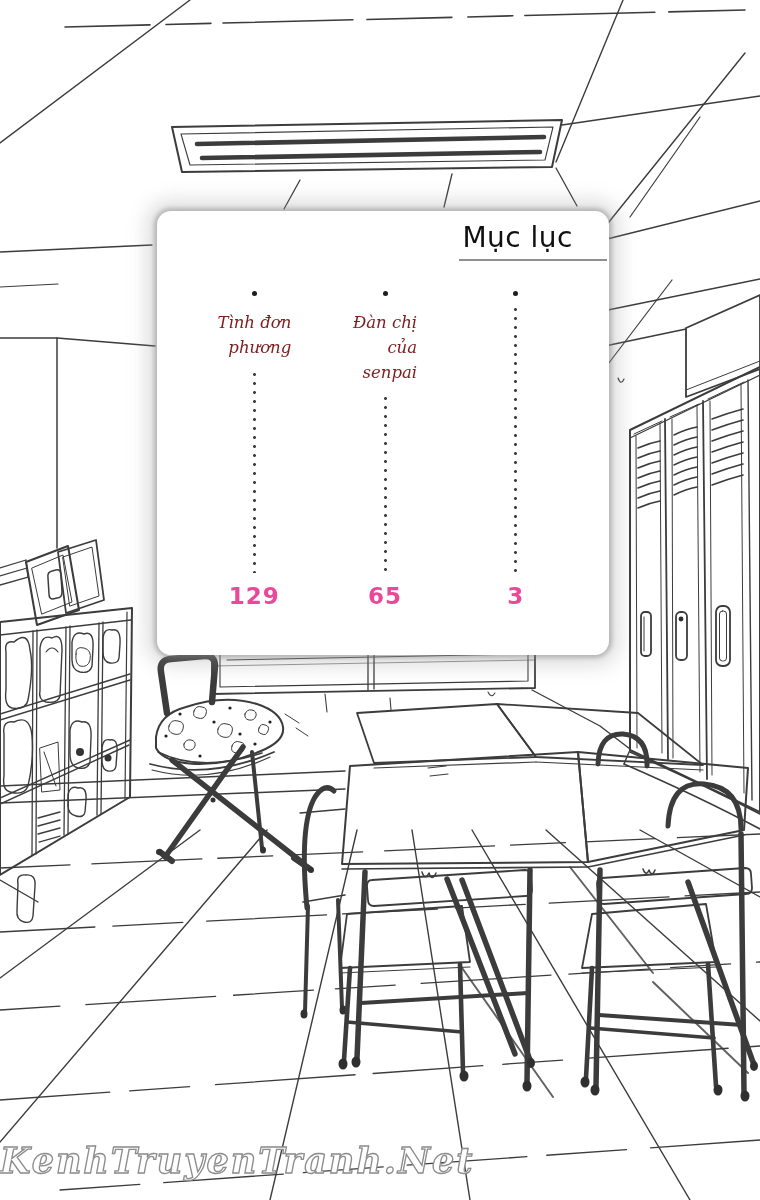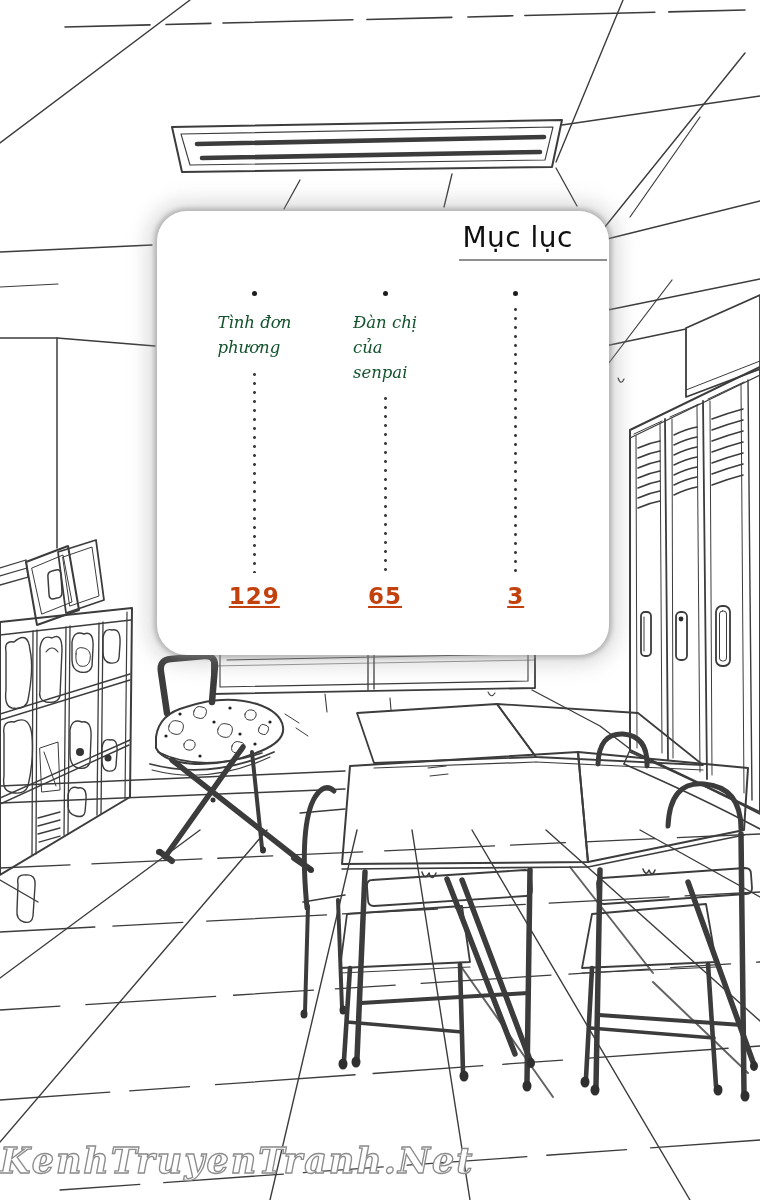--- a/index.html
+++ b/index.html
@@ -4,34 +4,34 @@
 <style>
   html,body{margin:0;padding:0;background:#e8e8e8;}
   #page{position:relative;width:760px;height:1200px;margin:0 auto;background:#ffffff;overflow:hidden;
         font-family:"DejaVu Sans",sans-serif;}
   
   #scene{position:absolute;inset:0;z-index:1;}
   #scene path,#scene line,#scene polygon,#scene polyline,#scene rect{
     stroke:#3c3c3c;fill:none;stroke-linecap:round;stroke-linejoin:round;}
   
   .toc-card{position:absolute;left:157px;top:211px;width:452px;height:444px;
-    background:#ffffff;border-radius:30px;z-index:5;
+    background:#ffffff;border-radius:14px;z-index:5;
     box-shadow:0 0 4px 3px rgba(125,125,125,.45), 0 0 18px 12px rgba(150,150,150,.28);}
   .toc-title{position:absolute;top:12px;right:36px;
     font:400 28px/1.1 "DejaVu Sans",sans-serif;color:#101010;letter-spacing:.5px;}
   .title-underline{position:absolute;top:48px;right:2px;width:148px;height:1.5px;background:#8f8f8f;}
   .toc-columns{position:absolute;left:32px;right:28px;top:80px;bottom:46px;display:flex;}
   .toc-col{flex:1;display:flex;flex-direction:column;align-items:center;min-width:0;}
   .bullet{flex:none;width:5px;height:5px;border-radius:50%;background:#1d1d1d;}
   .chapter-title{flex:none;margin-top:15px;font:italic 16.5px/1.5 "DejaVu Serif",serif;
-    color:#14532d;white-space:pre-line;text-align:left;}
+    color:#7f1d1d;white-space:pre-line;text-align:right;}
   .leader{flex:1 1 auto;width:3px;margin:12px 0 10px;
     background-image:radial-gradient(circle at 1.5px 1.5px,#3b3b3b 1.25px,rgba(0,0,0,0) 1.6px);
     background-size:3px 9px;background-repeat:repeat-y;}
-  .page-num{flex:none;font:700 23px "DejaVu Sans",sans-serif;color:#c2410c;letter-spacing:1px;text-decoration:underline;}
+  .page-num{flex:none;font:700 23px "DejaVu Sans",sans-serif;color:#ec4899;letter-spacing:1px;}
   
   .watermark{position:absolute;left:0;right:0;top:1140px;z-index:6;text-align:left;
     font:italic 700 35px "DejaVu Serif",serif;color:#ffffff;letter-spacing:2px;
     -webkit-text-stroke:1.3px #8c8c8c;text-shadow:0 0 1px #9a9a9a;}
 </style>
 </head>
 <body>
 
 <div id="page">
 

